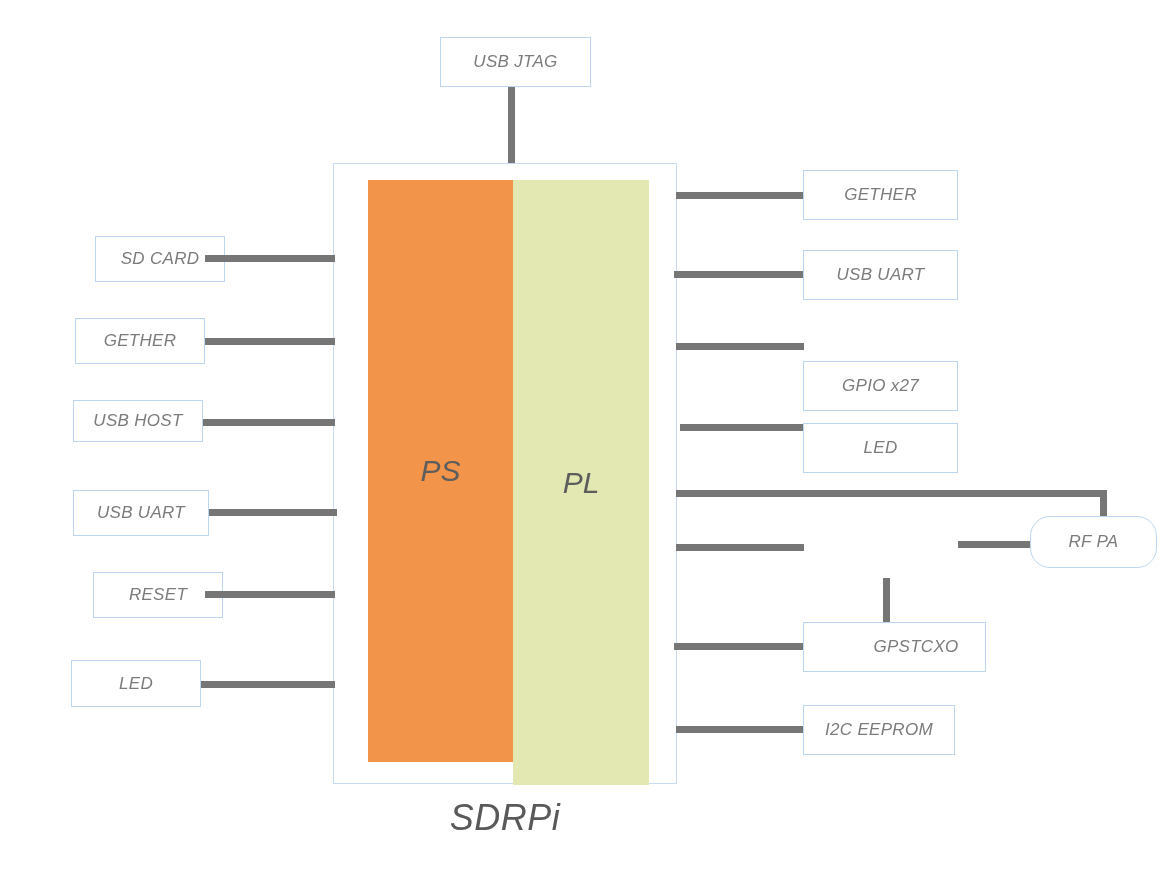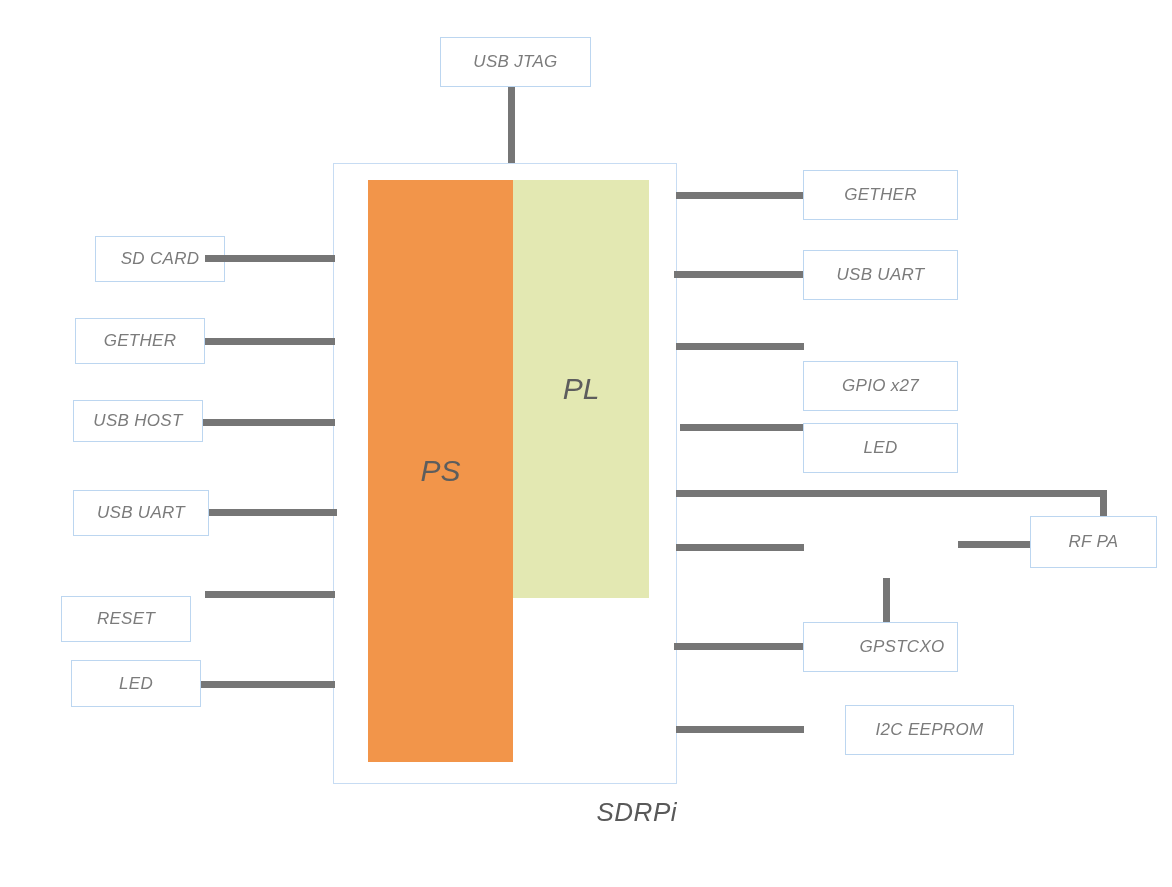--- a/index.html
+++ b/index.html
@@ -45,22 +45,22 @@
     box-sizing: border-box;
     display: flex;
     align-items: center;
     justify-content: center;
     font-size: 30px;
     color: #5d5d5d;
     font-weight: 400;
   }
   .chip-label {
     position: absolute;
-    text-align: right;
-    font-size: 26px;
+    text-align: center;
+    font-size: 36px;
     color: #595959;
     letter-spacing: 0.5px;
   }
   
   .conn-h {
     position: absolute;
     background: #767676;
     height: 7px;
   }
   .conn-v {
@@ -76,21 +76,21 @@
 
   <div class="node" style="left:440px; top:37px; width:151px; height:50px;">
     <span>USB JTAG</span>
   </div>
   <div class="conn-v" style="left:508px; top:87px; height:78px;"></div>
 
   <div class="chip-frame" style="left:333px; top:163px; width:344px; height:621px;">
     <div class="chip-half" style="left:34px; top:16px; width:145px; height:582px; background:#F2954A;">
       <span>PS</span>
     </div>
-    <div class="chip-half" style="left:179px; top:16px; width:136px; height:418px; background:#E3E8B2;">
+    <div class="chip-half" style="left:179px; top:16px; width:136px; height:605px; background:#E3E8B2;">
       <span>PL</span>
     </div>
   </div>
   <div class="chip-label" style="left:333px; top:797px; width:344px;">
     <span>SDRPi</span>
   </div>
 
   <div class="node" style="left:75px; top:236px; width:130px; height:46px;margin-left:20px;">
     <span>SD CARD</span>
   </div>
@@ -104,21 +104,21 @@
   <div class="node" style="left:73px; top:400px; width:130px; height:42px;">
     <span>USB HOST</span>
   </div>
   <div class="conn-h" style="left:203px; top:419px; width:132px;"></div>
 
   <div class="node" style="left:73px; top:490px; width:136px; height:46px;">
     <span>USB UART</span>
   </div>
   <div class="conn-h" style="left:209px; top:509px; width:128px;"></div>
 
-  <div class="node" style="left:61px; top:572px; width:130px; height:46px;margin-top:24px;">
+  <div class="node" style="left:93px; top:572px; width:130px; height:46px;">
     <span>RESET</span>
   </div>
   <div class="conn-h" style="left:205px; top:591px; width:130px;"></div>
 
   <div class="node" style="left:71px; top:660px; width:130px; height:47px;">
     <span>LED</span>
   </div>
   <div class="conn-h" style="left:201px; top:681px; width:134px;"></div>
 
   <div class="conn-h" style="left:676px; top:192px; width:128px;"></div>
@@ -144,26 +144,26 @@
   <div class="conn-h" style="left:676px; top:490px; width:431px;"></div>
   <div class="conn-v" style="left:1100px; top:490px; height:30px;"></div>
 
   <div class="conn-h" style="left:676px; top:544px; width:128px;"></div>
 
   <div class="conn-h" style="left:958px; top:541px; width:74px;"></div>
 
   <div class="conn-v" style="left:883px; top:578px; height:46px;"></div>
 
   <div class="conn-h" style="left:674px; top:643px; width:130px;"></div>
-  <div class="node" style="left:803px; top:622px; width:155px; height:50px;padding-left:43px;">
+  <div class="node" style="left:803px; top:622px; width:183px; height:50px;padding-left:43px;">
     <span>GPSTCXO</span>
   </div>
 
   <div class="conn-h" style="left:676px; top:726px; width:128px;"></div>
-  <div class="node" style="left:803px; top:705px; width:169px; height:50px;margin-left:42px;">
+  <div class="node" style="left:803px; top:705px; width:152px; height:50px;">
     <span>I2C EEPROM</span>
   </div>
 
-  <div class="node" style="left:1030px; top:516px; width:127px; height:52px;">
+  <div class="node" style="left:1030px; top:516px; width:127px; height:52px;border-radius:20px;">
     <span>RF PA</span>
   </div>
 
 </div>
 
 </body></html>

